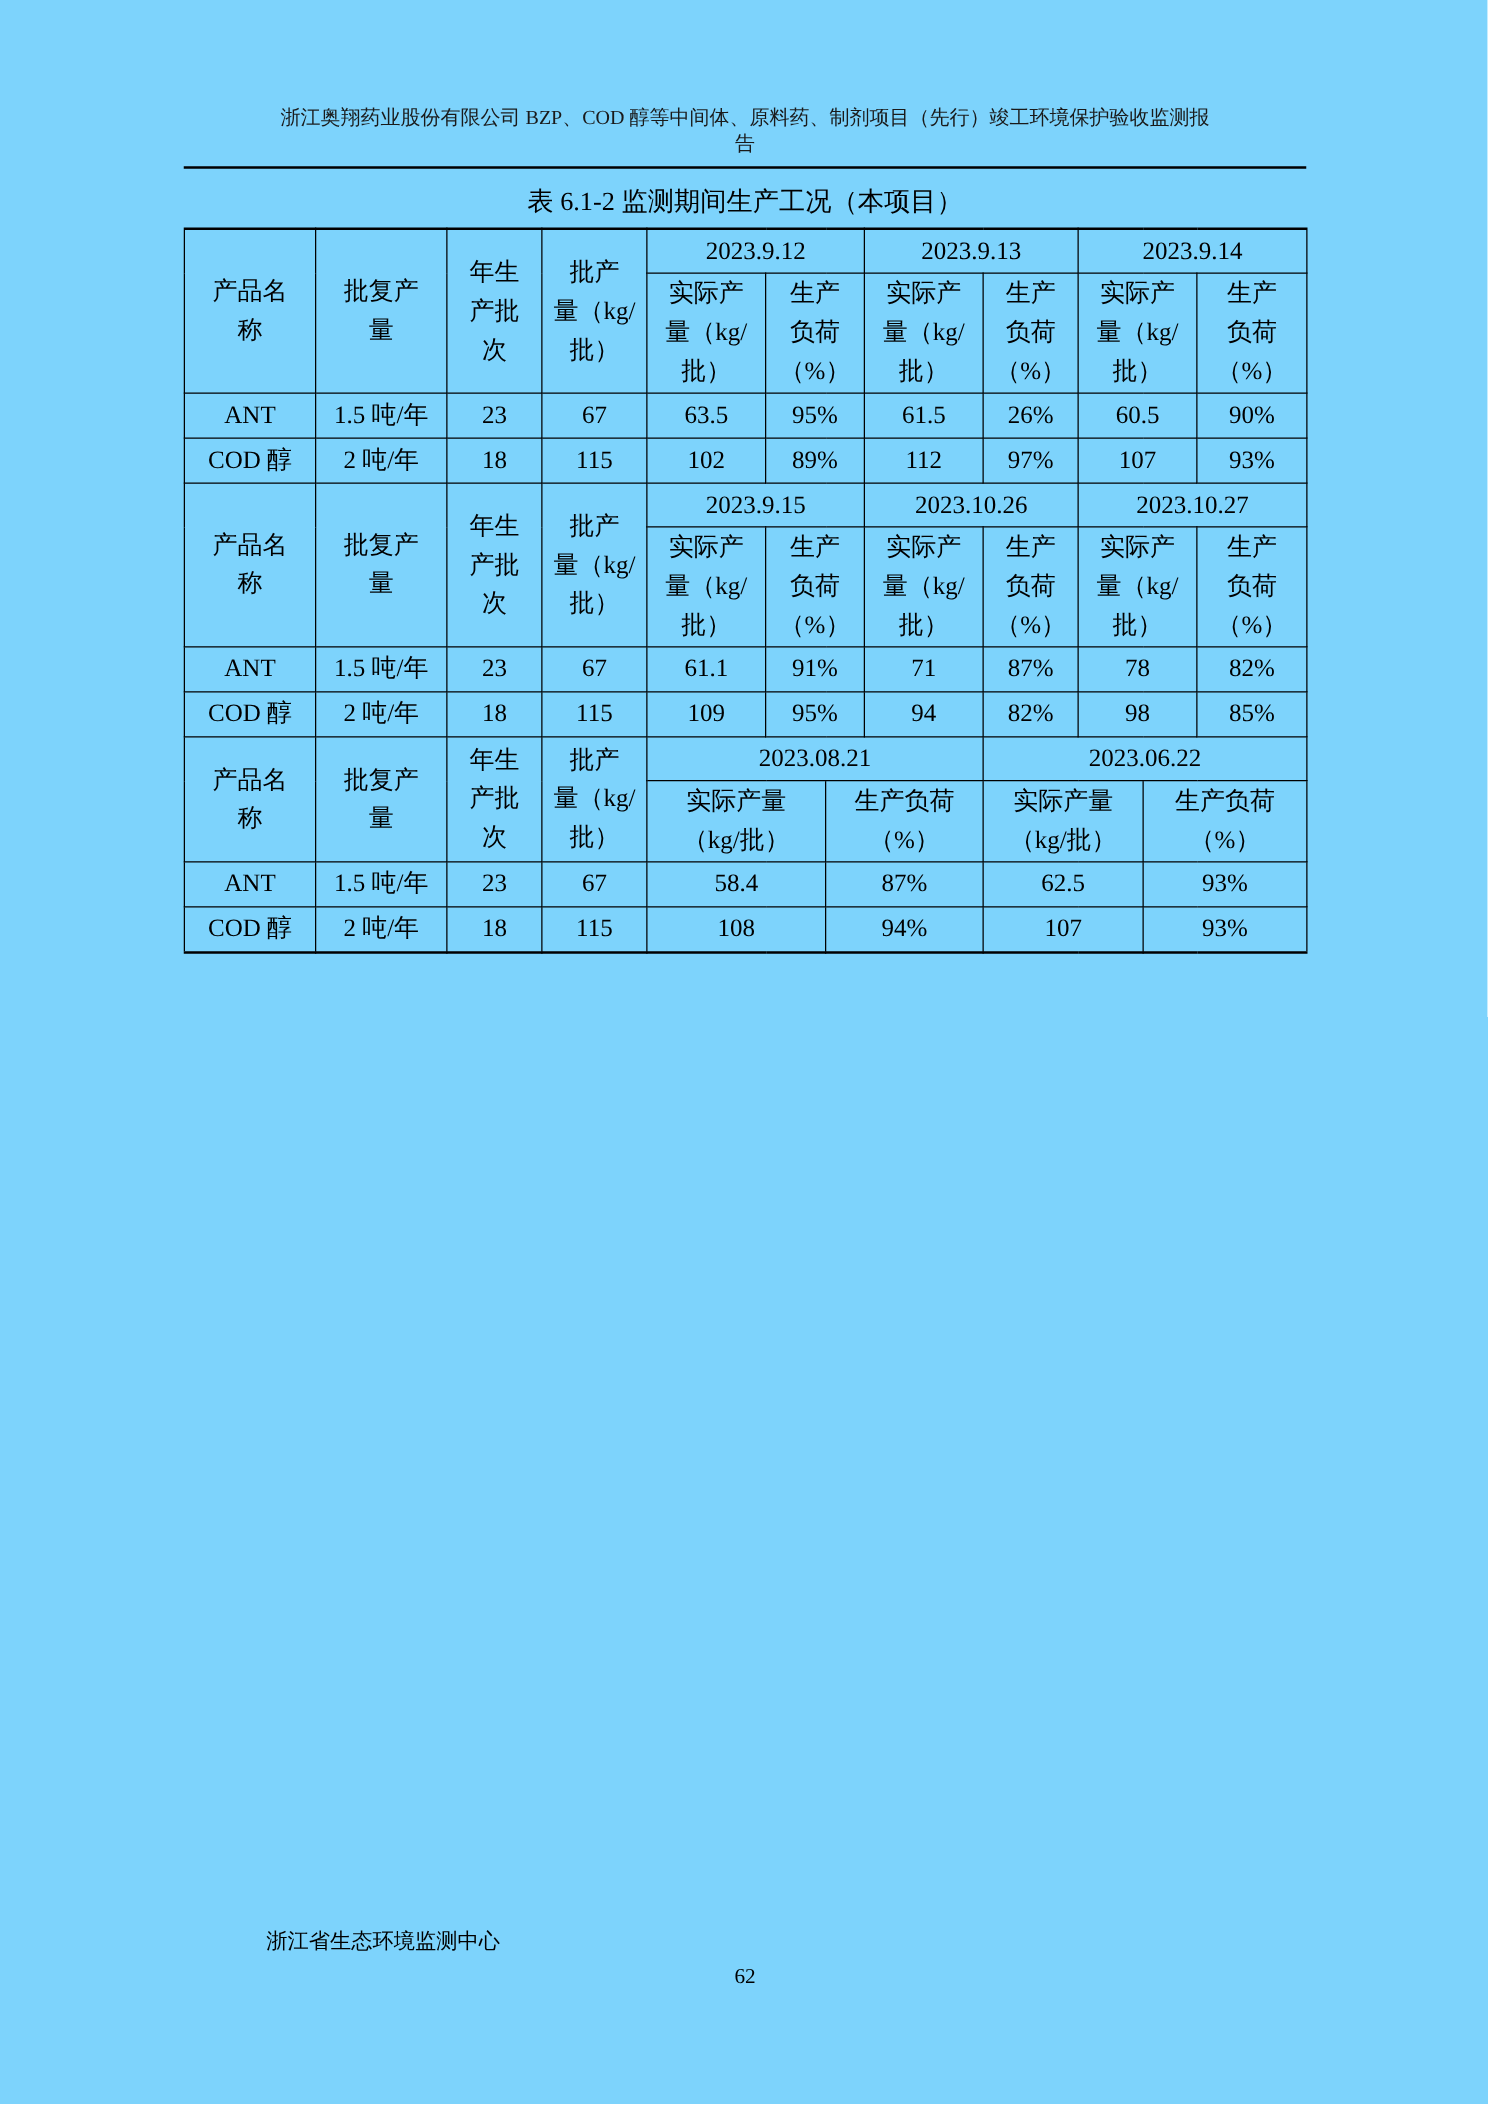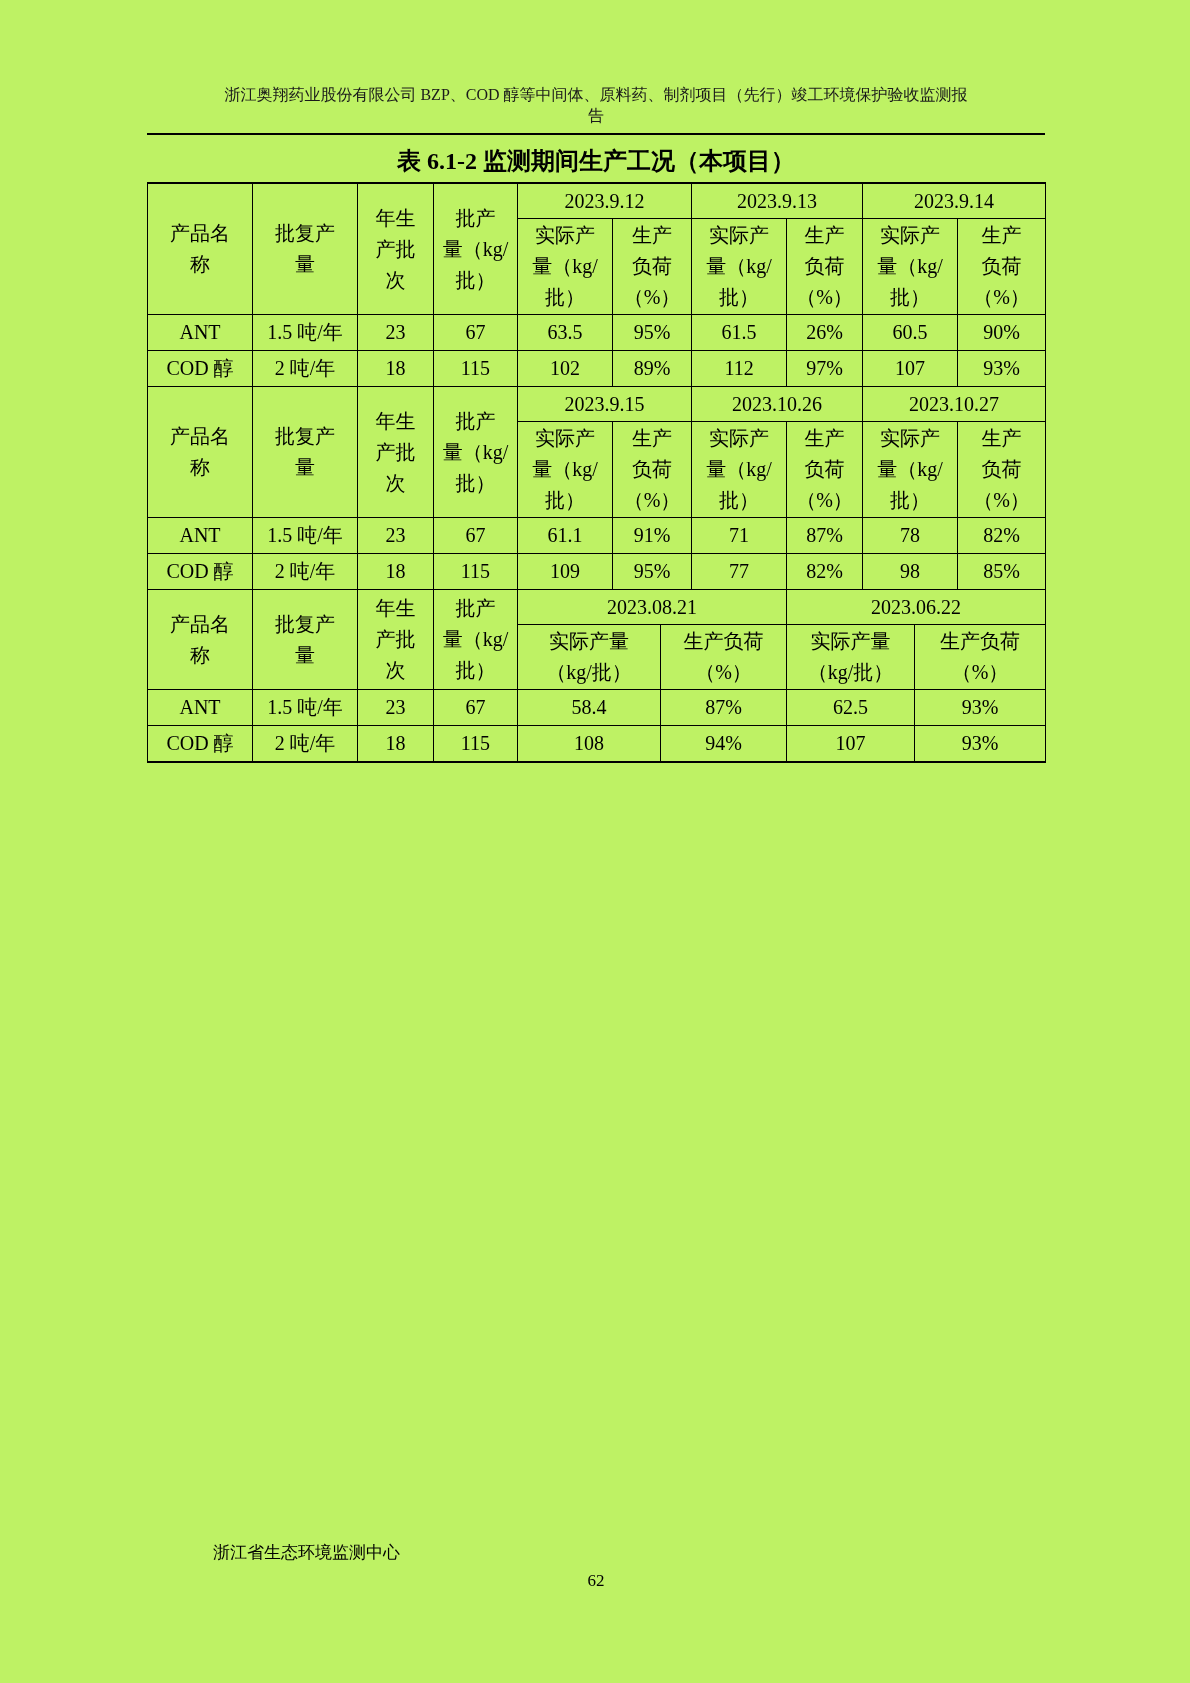--- a/index.html
+++ b/index.html
@@ -1,20 +1,20 @@
 <!DOCTYPE html>
 <html><head>
 <meta charset="utf-8">
 <style>
   html, body { margin: 0; padding: 0; background: #ffffff; }
   .page {
     position: relative;
     width: 1190px;
     height: 1683px;
-    background: #bef264;
+    background: #7dd3fc;
     font-family: "Liberation Serif", "DejaVu Serif", serif;
     color: #000000;
     overflow: hidden;
   }
   .content {
     position: absolute;
     left: 147px;
     top: 84px;
     width: 898px;
   }
@@ -25,22 +25,22 @@
     color: #1a1a1a;
   }
   .header-rule {
     margin-top: 7px;
     border-bottom: 2px solid #000;
     height: 0;
   }
   .table-title {
     margin: 11px 0 6px 0;
     text-align: center;
-    font-size: 24px;
-    font-weight: bold;
+    font-size: 21px;
+    font-weight: normal;
     line-height: 30px;
   }
   table.prod {
     table-layout: fixed;
     width: 898px;
     border-collapse: collapse;
     border-top: 2.4px solid #000;
     border-bottom: 2.4px solid #000;
     font-size: 20px;
   }
@@ -202,21 +202,21 @@
             <td colspan="2">78</td>
             <td colspan="1">82%</td>
           </tr>
           <tr class="data-row">
             <td>COD 醇</td>
             <td>2 吨/年</td>
             <td>18</td>
             <td>115</td>
             <td colspan="1">109</td>
             <td colspan="2">95%</td>
-            <td colspan="1">77</td>
+            <td colspan="1">94</td>
             <td colspan="1">82%</td>
             <td colspan="2">98</td>
             <td colspan="1">85%</td>
           </tr>
         </tbody>
         <tbody>
           <tr class="dates-row">
             <th rowspan="2">产品名
 称</th>
             <th rowspan="2">批复产

